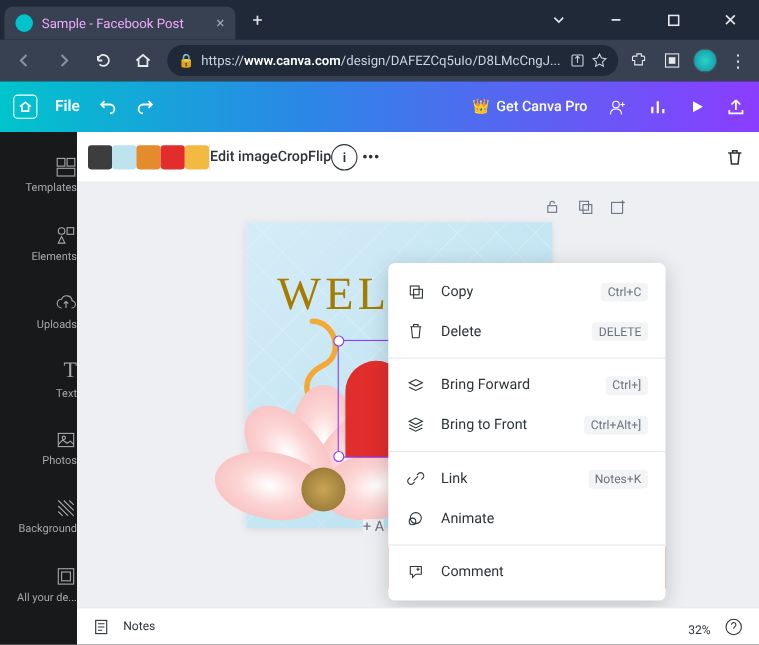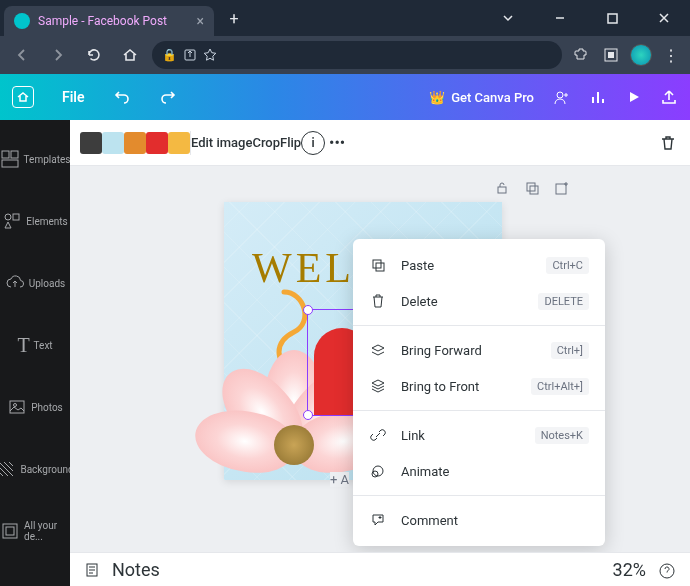--- a/index.html
+++ b/index.html
@@ -14,29 +14,29 @@
 .winbtn{width:44px;height:30px;display:flex;align-items:center;justify-content:center;color:#e5e7eb}
 .addrbar{height:38px;background:#374151;display:flex;align-items:center;gap:8px;padding:0 8px;color:#e5e7eb}
 .navbtn{width:28px;height:28px;display:flex;align-items:center;justify-content:center;color:#e5e7eb}
 .navbtn.dim{opacity:.5}
 .omni{flex:1;height:28px;background:#1f2937;border-radius:14px;display:flex;align-items:center;padding:0 10px;font-size:12px;gap:6px;color:#cbd5e1}
 .omni .lock{font-size:12px}
 .omni .url{flex:1;overflow:hidden;white-space:nowrap}
 .omni .url b{color:#fff;font-weight:600}
 .exticon{width:22px;height:22px;display:flex;align-items:center;justify-content:center}
 .exticon.round{border-radius:50%;background:#374151;border:1px solid #555}
-.canvabar{height:46px;background:linear-gradient(90deg,#00c4cc 0%,#2b87e6 40%,#8b3dff 100%);display:flex;align-items:center;padding:0 12px;gap:28px;color:#fff}
+.canvabar{height:46px;background:linear-gradient(90deg,#00c4cc 0%,#2b87e6 40%,#8b3dff 100%);display:flex;align-items:center;padding:0 12px;gap:16px;color:#fff}
 .cbtn{display:flex;align-items:center;gap:6px;font-size:14px;color:#fff}
 .cbtn.home{width:22px;height:22px;border:1.5px solid #fff;border-radius:4px;justify-content:center}
 .canva-right{margin-left:auto;display:flex;align-items:center;gap:18px}
 .pro{display:flex;align-items:center;gap:6px;font-size:13px;font-weight:500}
 .crown{color:#ffd166}
 .main{display:flex;height:466px}
 .sidebar{width:70px;background:#18191b;display:flex;flex-direction:column;align-items:center;padding-top:8px;color:#d6d8da}
-.sbitem{width:70px;height:62px;display:flex;flex-direction:row;align-items:center;justify-content:center;gap:4px;font-size:10px;color:#a6a8ab;cursor:pointer}
+.sbitem{width:70px;height:62px;display:flex;flex-direction:column;align-items:flex-end;justify-content:center;gap:4px;font-size:10px;color:#a6a8ab;cursor:pointer}
 .sbicon{font-size:18px;color:#a6a8ab}
 .canvas{flex:1;background:#edeff2;display:flex;flex-direction:column}
 .toolbar{height:46px;background:#fff;border-bottom:1px solid #e5e7eb;display:flex;align-items:center;padding:0 10px;}
 .swatch{width:22px;height:22px;border-radius:3px}
 .sep{width:1px;height:24px;background:#e5e7eb}
 .tbtn{font-size:13px;color:#2d3438;font-weight:500}
 .infobtn,.morebtn{width:24px;height:24px;display:flex;align-items:center;justify-content:center;color:#2d3438}
 .infobtn{border:1.5px solid #2d3438;border-radius:50%;font-size:12px;font-weight:600}
 .trash{margin-left:auto;width:24px;height:24px;display:flex;align-items:center;justify-content:center}
 .canvasarea{flex:1;position:relative;overflow:hidden}
@@ -50,21 +50,21 @@
 .selhandle{position:absolute;width:10px;height:10px;background:#fff;border:1.5px solid #8b3dff;border-radius:50%}
 .selshape{position:absolute;left:244px;top:162px;width:56px;height:88px;background:#e22d2d;border-radius:28px 28px 0 0}
 .addpg{position:absolute;left:260px;top:306px;font-size:13px;color:#6b7280;background:#edeff2}
 .ctxmenu{position:absolute;left:283px;top:73px;width:252px;background:#fff;border-radius:6px;box-shadow:0 4px 20px rgba(0,0,0,.18);padding:8px 0;z-index:10}
 .cmitem{height:36px;display:flex;align-items:center;padding:0 16px;gap:14px;font-size:13px;color:#2d3438;cursor:pointer}
 .cmicon{width:18px;height:18px;display:flex;align-items:center;justify-content:center;color:#2d3438;font-size:15px}
 .cmlabel{flex:1}
 .cmkey{font-size:11px;color:#6b7280;background:#f3f4f6;padding:2px 6px;border-radius:3px}
 .cmsep{height:1px;background:#e5e7eb;margin:6px 0}
 .highlight{position:absolute;border:3px solid #e22d2d;pointer-events:none}
-.bottombar{height:34px;background:#fff;border-top:1px solid #e5e7eb;display:flex;align-items:center;padding:0 14px;gap:12px;font-size:18px;color:#2d3438}
+.bottombar{height:34px;background:#fff;border-top:1px solid #e5e7eb;display:flex;align-items:center;padding:0 14px;gap:12px;font-size:11px;color:#2d3438}
 .bottombar .right{margin-left:auto;display:flex;align-items:flex-end;gap:12px}
 svg{display:block}
 </style>
 </head>
 <body>
 
 <div class="titlebar">
   <div class="tab">
     <span class="favicon"></span>
     <span class="txt">Sample - Facebook Post</span>
@@ -111,20 +111,21 @@
         <path d="M3 8a5 5 0 1 1 1.5 3.5M3 8V4m0 4h4" stroke="#e5e7eb" stroke-width="1.6" fill="none"></path>
       </svg>
     </div>
   <div class="navbtn">
       <svg width="16" height="16" viewBox="0 0 16 16">
         <path d="M2 8l6-5 6 5M4 7v6h8V7" stroke="#e5e7eb" stroke-width="1.6" fill="none"></path>
       </svg>
     </div>
   <div class="omni">
     <span class="lock">🔒</span>
+    <span class="url"><span>https://</span><b>www.canva.com</b><span>/design/DAFEZCq5uIo/D8LMcCngJ...</span></span>
     <span>
         <svg width="14" height="14" viewBox="0 0 14 14">
           <rect x="2" y="2" width="10" height="10" rx="1" stroke="#cbd5e1" fill="none"></rect>
           <path d="M7 9V3m0 0L5 5m2-2l2 2" stroke="#cbd5e1" fill="none"></path>
         </svg>
       </span>
     <span>
         <svg width="14" height="14" viewBox="0 0 14 14">
           <path d="M7 1l1.8 3.7 4 .6-3 2.9.7 4L7 10.3 3.5 12.2l.7-4-3-2.9 4-.6z" stroke="#cbd5e1" fill="none"></path>
         </svg>
@@ -324,21 +325,21 @@
       <div class="addpg">+ A</div>
 
       <div class="ctxmenu">
         <div class="cmitem">
             <span class="cmicon">
               <svg width="16" height="16" viewBox="0 0 16 16">
                 <rect x="3" y="3" width="8" height="8" stroke="#2d3438" fill="none"></rect>
                 <rect x="6" y="6" width="8" height="8" stroke="#2d3438" fill="none"></rect>
               </svg>
             </span>
-            <span class="cmlabel">Paste</span>
+            <span class="cmlabel">Copy</span>
             <span class="cmkey">Ctrl+C</span>
           </div>
         <div class="cmitem">
             <span class="cmicon">
               <svg width="16" height="16" viewBox="0 0 16 16">
                 <path d="M3 4h10M6 4V2h4v2M4 4l1 10h6l1-10" stroke="#2d3438" fill="none"></path>
               </svg>
             </span>
             <span class="cmlabel">Delete</span>
             <span class="cmkey">DELETE</span>

